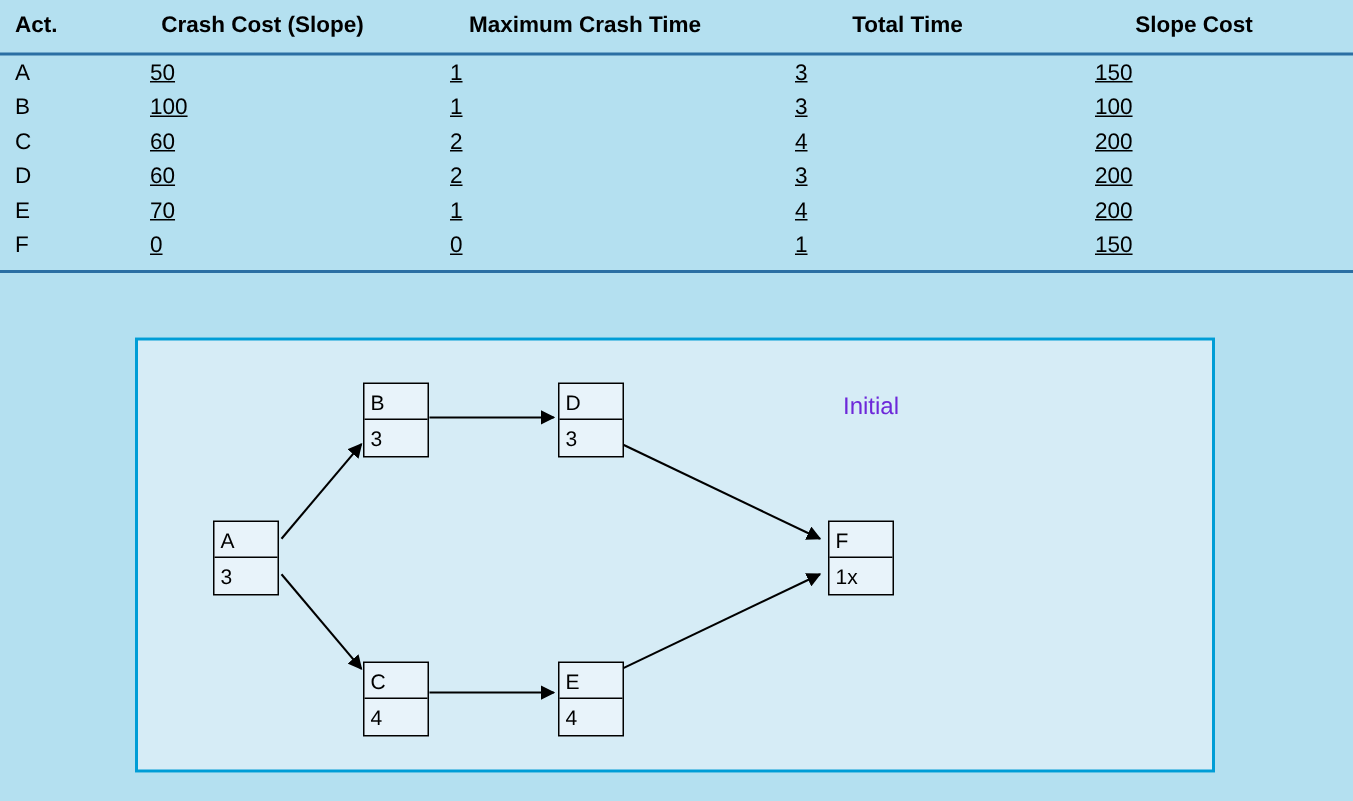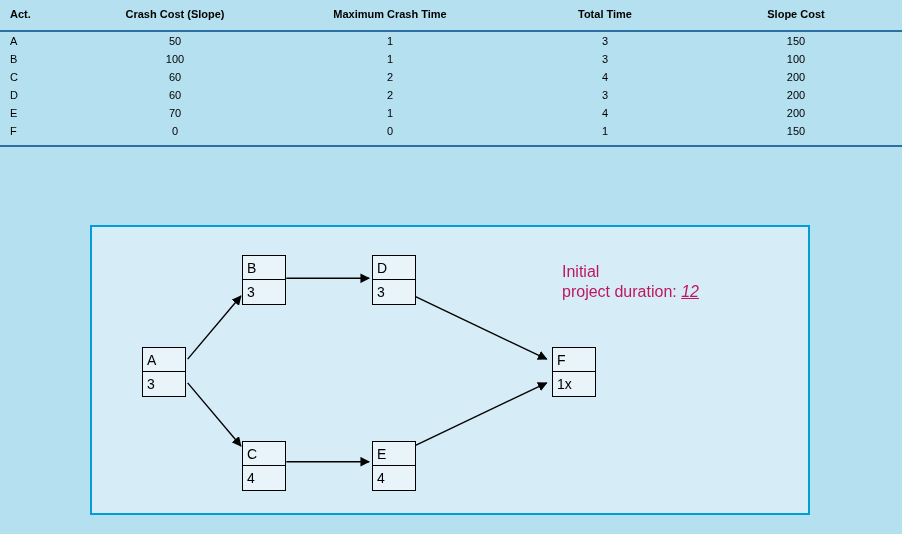--- a/index.html
+++ b/index.html
@@ -14,35 +14,35 @@
   }
   .page {
     width: 902px;
     height: 534px;
     background: #b4e0f0;
     position: relative;
   }
   table {
     width: 100%;
     border-collapse: collapse;
-    font-size: 11px;
+    font-size: 15px;
   }
   thead th {
     text-align: left;
     padding: 8px 10px 10px 10px;
     font-weight: bold;
     border-bottom: 2px solid #2b6fa3;
     color: #000;
   }
   thead th.num { text-align: center; padding-right: 40px;}
   tbody td {
     padding: 3px 10px;
     color: #000;
   }
-  tbody td.num { text-align: center; padding-right: 40px;}
+  tbody td.num { text-align: left; padding-right: 40px; text-decoration: underline;}
   tbody tr:last-child td {
     padding-bottom: 8px;
   }
   .table-bottom-rule {
     border-bottom: 2px solid #2b6fa3;
   }
 
   .diagram-frame {
     position: absolute;
     left: 90px;
@@ -72,21 +72,21 @@
   svg.arrows {
     position: absolute;
     left: 0; top: 0;
     width: 100%; height: 100%;
     pointer-events: none;
   }
 
   .info-text {
     position: absolute;
     font-size: 16px;
-    color: #be185d;
+    color: #6d28d9;
   }
   .underline-val {
     text-decoration: underline;
     font-style: italic;
   }
 </style>
 </head>
 <body>
 
 <div class="page">
@@ -193,20 +193,16 @@
       <div class="cell label">E</div>
       <div class="cell">4</div>
     </div>
 
     <div class="node" style="left:460px; top:120px;">
       <div class="cell label">F</div>
       <div class="cell">1x</div>
     </div>
 
     <div class="info-text" style="left:470px; top:36px;">Initial</div>
-    <div class="info-text" style="left:470px; top:56px;">
-      <span>project duration:</span>
-      <span class="underline-val">12</span>
-    </div>
 
   </div>
 
 </div>
 
 </body></html>

